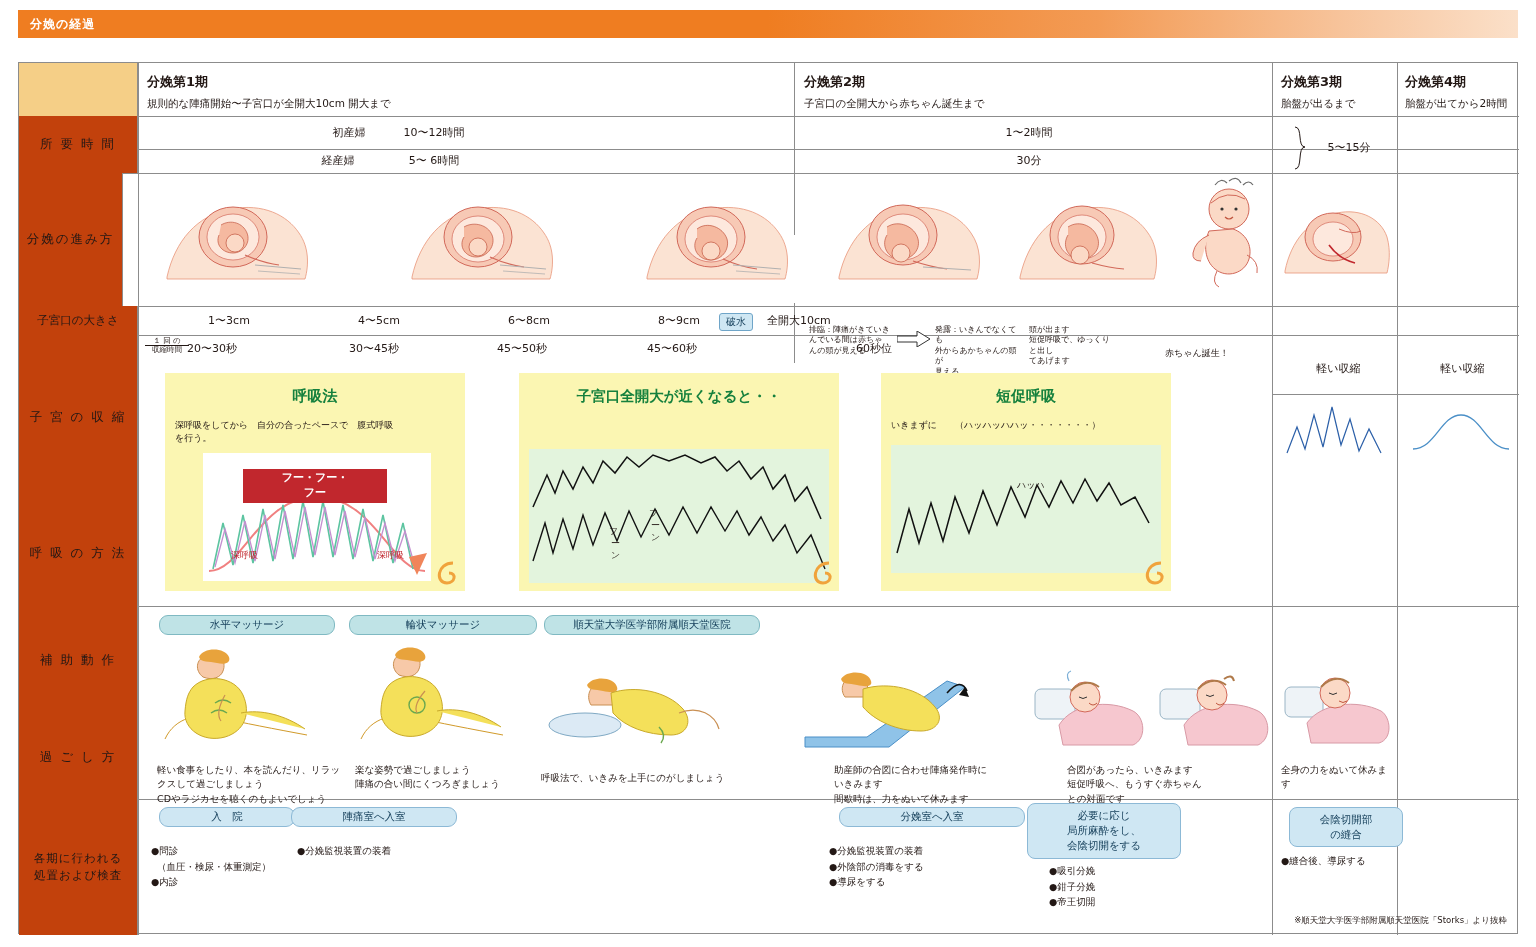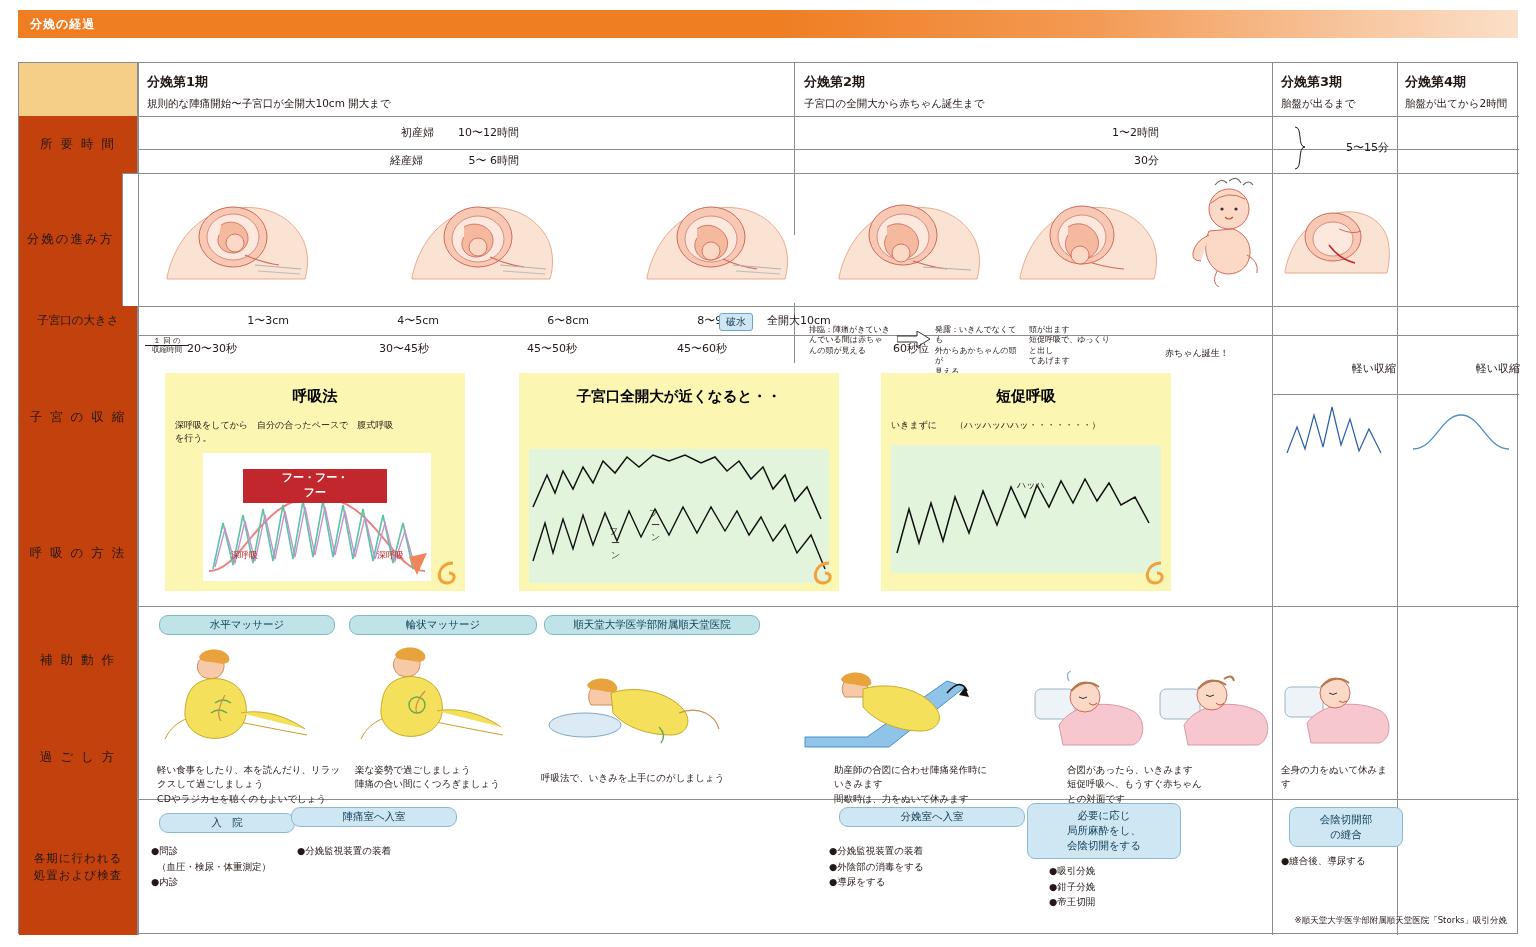--- a/index.html
+++ b/index.html
@@ -18,34 +18,34 @@
   .vline{position:absolute;width:1px;background:#8c8c8c;}
   .hline{position:absolute;height:1px;background:#8c8c8c;}
 
   .rowlabel{background:#c2410c;border-right:1px solid #8c8c8c;display:flex;align-items:center;justify-content:center;
             font-size:12.5px;letter-spacing:2px;color:#231815;}
   .rowlabel.small{font-size:11.5px;letter-spacing:1px;line-height:1.5;text-align:center;}
 
   .hdr-title{font-size:13px;font-weight:bold;color:#231815;}
   .hdr-sub{font-size:10.5px;color:#231815;margin-top:6px;}
 
-  .ctext{font-size:11px;text-align:right;}
+  .ctext{font-size:11px;text-align:center;}
   .small{font-size:9.5px;}
   .tiny{font-size:8px;line-height:1.3;}
 
   
   .pill{display:inline-block;background:#bfe3e6;border:1px solid #7fb9c2;border-radius:9px;
         font-size:10.5px;padding:2px 12px;color:#17415c;text-align:center;}
   .pill.blue2{background:#cfe7f3;border-color:#8cb9d6;}
   .pill.sui{background:#cfe7f3;border:1px solid #6fa5c8;border-radius:3px;padding:1px 6px;font-size:10px;}
 
   
   .panel{position:absolute;background:#fbf6b2;box-sizing:border-box;}
   .panel .inner{position:absolute;background:#e3f4dd;}
-  .panel .ttl{position:absolute;width:100%;text-align:center;font-size:15px;font-weight:bold;color:#000000;}
+  .panel .ttl{position:absolute;width:100%;text-align:center;font-size:15px;font-weight:bold;color:#15803d;}
   .panel .desc{position:absolute;font-size:9px;color:#231815;line-height:1.45;}
 
   .redbox{position:absolute;background:#c1272d;color:#fff;font-size:11px;font-weight:bold;
           text-align:center;padding:2px 0;line-height:1.35;}
 
   .bullets{font-size:9.5px;line-height:1.65;}
   .note{position:absolute;right:10px;bottom:6px;font-size:8.5px;color:#231815;}
 
   svg{display:block;}
   .label-s{position:absolute;font-size:9px;}
@@ -100,21 +100,21 @@
       <div class="hdr-sub">胎盤が出てから2時間</div>
     </div>
 
     <div class="cell rowlabel" style="left:0;top:53px;width:119px;height:57px;">所 要 時 間</div>
     <div class="cell rowlabel" style="left:0;top:110px;width:104px;height:133px;">分娩の進み方</div>
     <div class="cell rowlabel" style="left:0;top:243px;width:119px;height:29px;font-size:11.5px;letter-spacing:0;">子宮口の大きさ</div>
     <div class="cell rowlabel" style="left:0;top:272px;width:119px;height:165px;">子 宮 の 収 縮</div>
     <div class="cell rowlabel" style="left:0;top:437px;width:119px;height:106px;">呼 吸 の 方 法</div>
     <div class="cell rowlabel" style="left:0;top:652px;width:119px;height:84px;">過 ご し 方</div>
     <div class="cell rowlabel" style="left:0;top:543px;width:119px;height:109px;">補 助 動 作</div>
-    <div class="cell rowlabel small" style="left:0;top:736px;width:119px;height:136px;white-space:pre-line;">各期に行われる
+    <div class="cell rowlabel small" style="left:0;top:736px;width:119px;height:136px;white-space:pre-line;text-align:right;">各期に行われる
 処置および検査</div>
 
     <div class="cell ctext" style="left:245px;top:62px;width:170px;">初産婦</div>
     <div class="cell ctext" style="left:330px;top:62px;width:170px;">10〜12時間</div>
     <div class="cell ctext" style="left:234px;top:90px;width:170px;">経産婦</div>
     <div class="cell ctext" style="left:330px;top:90px;width:170px;">5〜 6時間</div>
     <div class="cell ctext" style="left:880px;top:62px;width:260px;">1〜2時間</div>
     <div class="cell ctext" style="left:880px;top:90px;width:260px;">30分</div>
     <div class="cell" style="left:1262px;top:60px;width:115px;height:50px;">
       <svg width="115" height="50" viewBox="0 0 115 50">
@@ -398,21 +398,21 @@
     <div class="cell small" style="left:522px;top:708px;width:230px;white-space:pre-line;line-height:1.5;">呼吸法で、いきみを上手にのがしましょう</div>
     <div class="cell small" style="left:815px;top:700px;width:220px;white-space:pre-line;line-height:1.5;">助産師の合図に合わせ陣痛発作時に
 いきみます
 間歇時は、力をぬいて休みます</div>
     <div class="cell small" style="left:1048px;top:700px;width:200px;white-space:pre-line;line-height:1.5;">合図があったら、いきみます
 短促呼吸へ、もうすぐ赤ちゃん
 との対面です</div>
     <div class="cell small" style="left:1262px;top:700px;width:115px;white-space:pre-line;line-height:1.5;">全身の力をぬいて休みま
 す</div>
 
-    <span class="pill blue2" style="position:absolute;left:140px;top:744px;width:110px;margin-top:6px;">入　院</span>
+    <span class="pill blue2" style="position:absolute;left:140px;top:744px;width:110px;">入　院</span>
     <span class="pill blue2" style="position:absolute;left:272px;top:744px;width:140px;">陣痛室へ入室</span>
     <span class="pill blue2" style="position:absolute;left:820px;top:744px;width:160px;">分娩室へ入室</span>
     <div class="pill blue2" style="position:absolute;left:1008px;top:740px;width:140px;white-space:pre-line;line-height:1.45;padding:4px 6px;border-radius:8px;">必要に応じ
 局所麻酔をし、
 会陰切開をする</div>
     <div class="pill blue2" style="position:absolute;left:1270px;top:744px;width:100px;white-space:pre-line;line-height:1.45;padding:4px 6px;border-radius:8px;">会陰切開部
 の縫合</div>
 
     <div class="bullets" style="position:absolute;left:132px;top:780px;width:170px;">
       <div>●問診</div>
@@ -429,15 +429,15 @@
     </div>
     <div class="bullets" style="position:absolute;left:1030px;top:800px;width:140px;">
       <div>●吸引分娩</div>
       <div>●鉗子分娩</div>
       <div>●帝王切開</div>
     </div>
     <div class="bullets" style="position:absolute;left:1262px;top:790px;width:120px;">
       <div>●縫合後、導尿する</div>
     </div>
 
-    <div class="note">※順天堂大学医学部附属順天堂医院「Storks」吸引分娩</div>
+    <div class="note">※順天堂大学医学部附属順天堂医院「Storks」より抜粋</div>
   </div>
 </div>
 
 </body></html>

